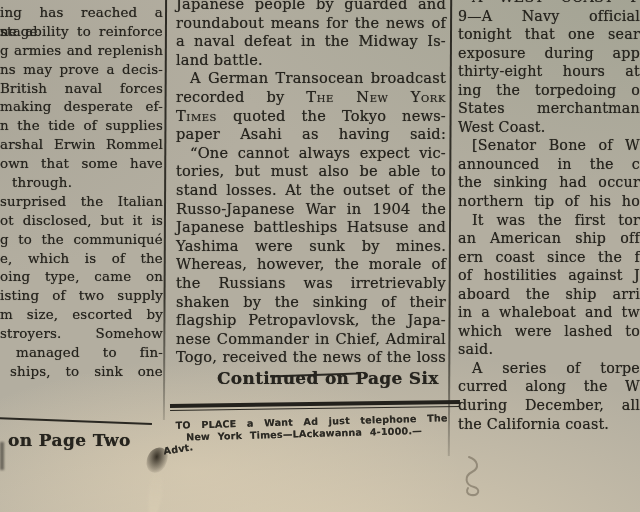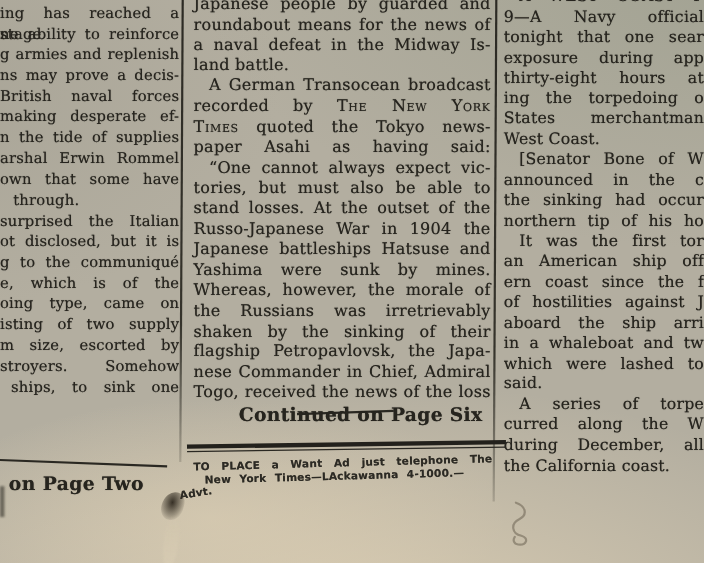--- a/index.html
+++ b/index.html
@@ -89,20 +89,21 @@
     <div class="ln">own that some have</div>
     <div class="ln pend pl12">through.</div>
     <div class="ln">surprised the Italian</div>
     <div class="ln">ot disclosed, but it is</div>
     <div class="ln">g to the communiqué</div>
     <div class="ln">e, which is of the</div>
     <div class="ln">oing type, came on</div>
     <div class="ln">isting of two supply</div>
     <div class="ln">m size, escorted by</div>
     <div class="ln">stroyers. Somehow</div>
+    <div class="ln pl16">managed to fin-</div>
     <div class="ln pl4">ships, to sink one</div>
   </div>
   <div class="left-rule"></div>
   <div class="left-cont">on Page Two</div>
 
   <div class="vrule vrule-left"></div>
   <div class="vrule vrule-right"></div>
 
   <div class="col col-mid">
     <div class="ln clip-top-mid">Japanese people by guarded and</div>

